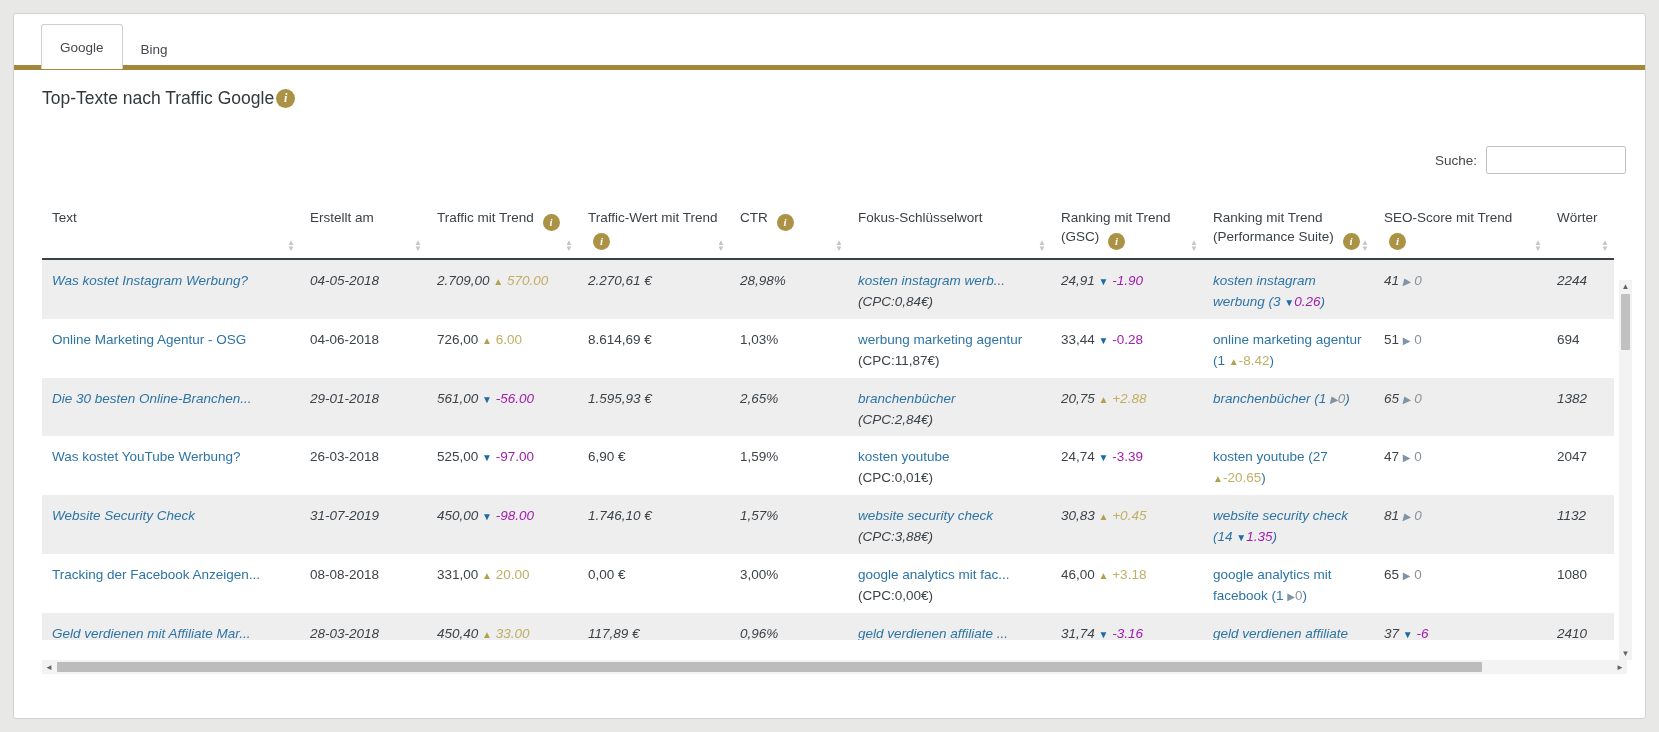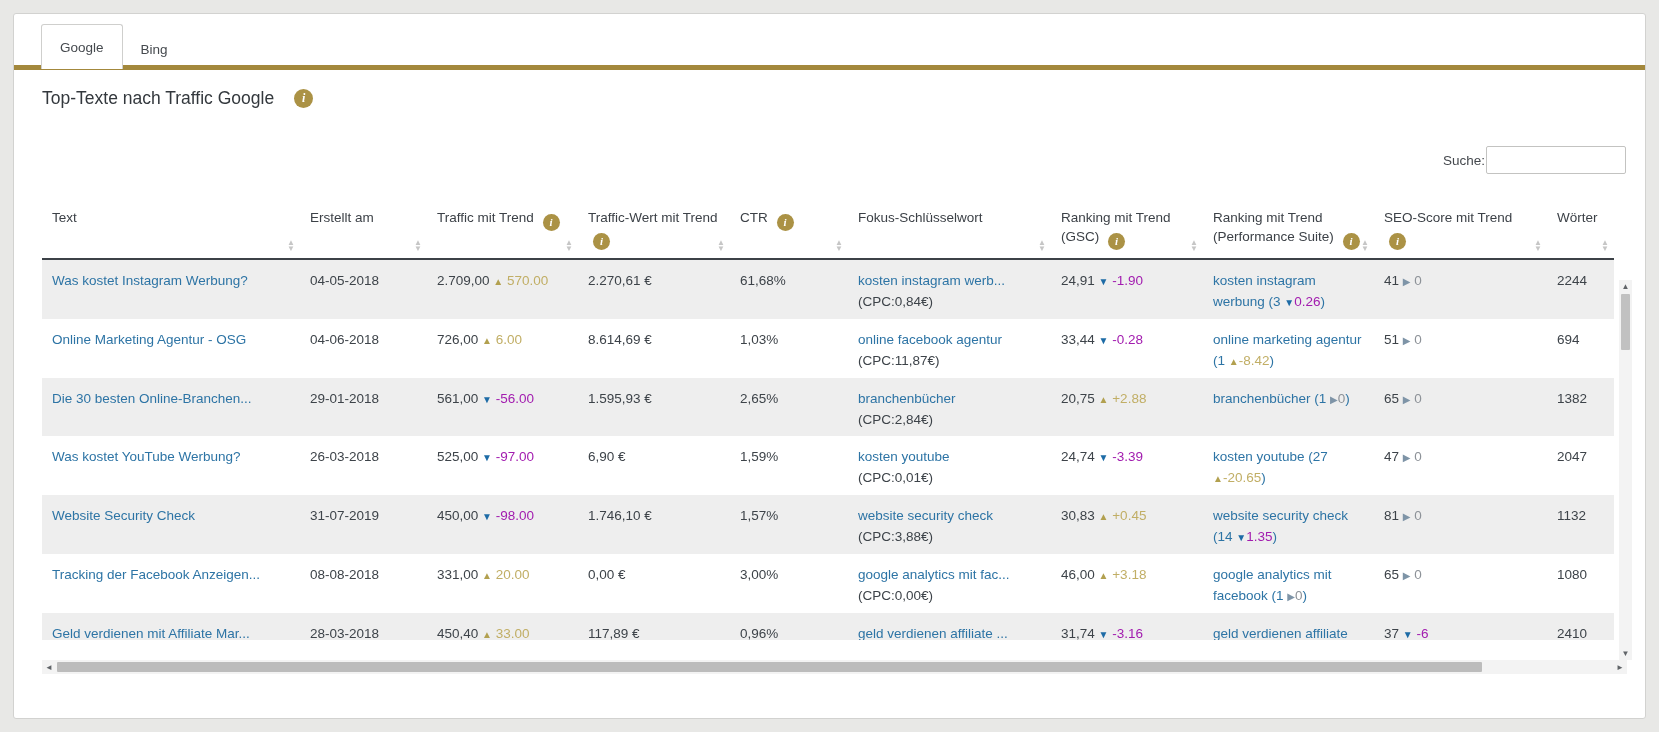--- a/index.html
+++ b/index.html
@@ -22,52 +22,52 @@
     position:relative;z-index:2;
     padding:0 18px;height:40px;display:flex;align-items:center;
     font-size:13.5px;color:#45494e;cursor:pointer;background:transparent;
     margin-bottom:-5px;
   }
   .tab.active{
     background:#fff;border:1px solid #cfcfcd;border-bottom:none;
     border-radius:3px 3px 0 0;height:44px;
   }
   
-  .title-row{position:absolute;top:74px;left:28px;display:flex;align-items:center;gap:20px;justify-content:space-between;}
+  .title-row{position:absolute;top:74px;left:28px;display:flex;align-items:center;gap:2px;justify-content:space-between;}
   .page-title{font-size:17.5px;color:#33383d;}
   .info-icon{
     display:inline-flex;width:19px;height:19px;border-radius:50%;
     background:#ab9245;color:#fff;align-items:center;justify-content:center;
     font-family:"Liberation Serif", serif;font-style:italic;font-weight:bold;
     font-size:12px;flex:0 0 auto;cursor:pointer;
   }
   .info-inline{display:inline-flex;width:17px;height:17px;font-size:11px;vertical-align:-4px;margin-left:5px;}
   
-  .search-row{position:absolute;top:132px;right:19px;display:flex;align-items:center;gap:1px;}
+  .search-row{position:absolute;top:132px;right:19px;display:flex;align-items:center;gap:9px;}
   .search-label{font-size:13.5px;color:#44484d;}
   .search-input{
     width:140px;height:28px;border:1px solid #c3c3c1;border-radius:2px;
     box-sizing:border-box;font-family:"Liberation Sans",sans-serif;font-size:13px;padding:0 6px;outline:none;
   }
   
   .table-zone{position:absolute;top:170px;left:28px;width:1572px;}
   table{border-collapse:collapse;table-layout:fixed;width:1572px;}
   th{
     text-align:left;vertical-align:top;font-weight:normal;
     font-size:13.5px;color:#3c4147;line-height:19px;
     padding:24px 10px 8px 10px;position:relative;
   }
   .header-table{border-bottom:2px solid #3c4147;}
   .sort-box{position:absolute;right:5px;bottom:6px;color:#c6c6c6;cursor:pointer;line-height:6px;text-align:center;}
   .sort-box div{font-size:8px;line-height:6px;}
   td{
     vertical-align:top;font-size:13.5px;line-height:21px;
     padding:10px 10px 6px 10px;box-sizing:border-box;
   }
-  tr.stripe td{background:#eeeeee;}
+  tr.stripe td{background:#eeeeee;font-style:italic;}
   .body-clip{height:380px;overflow:hidden;}
   tr.row{height:57px;}
   a.cell-link{color:#2d74a5;text-decoration:none;cursor:pointer;}
   .cpc{color:#3d4349;}
   .arrow{font-size:10px;}
   .tr-up .arrow{color:#b2a04f;}   .tr-up .tval{color:#c1ae65;}
   .tr-down .arrow{color:#1d6ba6;} .tr-down .tval{color:#a21caf;}
   .tr-right .arrow{color:#7e94a7;}.tr-right .tval{color:#8d9298;}
   .num{color:#3d4349;text-align:right;}
   
@@ -179,34 +179,34 @@
             <col style="width: 171px;">
             <col style="width: 173px;">
             <col style="width: 67px;">
           </colgroup>
         <tbody id="body-rows">
             <tr class="row stripe">
               <td><a class="cell-link">Was kostet Instagram Werbung?</a></td>
               <td><span class="num">04-05-2018</span></td>
               <td class="tr-up"><span class="num">2.709,00</span> <span class="arrow">▲</span> <span class="tval">570.00</span></td>
               <td><span class="num">2.270,61 €</span></td>
-              <td><span class="num">61,68%</span></td>
+              <td><span class="num">28,98%</span></td>
               <td><a class="cell-link">kosten instagram werb...</a><div class="cpc">(CPC:0,84€)</div></td>
               <td class="tr-down"><span class="num">24,91</span> <span class="arrow">▼</span> <span class="tval">-1.90</span></td>
               <td class="tr-down"><a class="cell-link">kosten instagram werbung (3 </a><span class="arrow">▼</span><span class="tval">0.26</span><a class="cell-link">)</a></td>
               <td class="tr-right"><span class="num">41</span> <span class="arrow">▶</span> <span class="tval">0</span></td>
               <td><span class="num">2244</span></td>
             </tr>
             <tr class="row">
               <td><a class="cell-link">Online Marketing Agentur - OSG</a></td>
               <td><span class="num">04-06-2018</span></td>
               <td class="tr-up"><span class="num">726,00</span> <span class="arrow">▲</span> <span class="tval">6.00</span></td>
               <td><span class="num">8.614,69 €</span></td>
               <td><span class="num">1,03%</span></td>
-              <td><a class="cell-link">online facebook agentur</a><div class="cpc">(CPC:11,87€)</div></td>
+              <td><a class="cell-link">werbung marketing agentur</a><div class="cpc">(CPC:11,87€)</div></td>
               <td class="tr-down"><span class="num">33,44</span> <span class="arrow">▼</span> <span class="tval">-0.28</span></td>
               <td class="tr-up"><a class="cell-link">online marketing agentur (1 </a><span class="arrow">▲</span><span class="tval">-8.42</span><a class="cell-link">)</a></td>
               <td class="tr-right"><span class="num">51</span> <span class="arrow">▶</span> <span class="tval">0</span></td>
               <td><span class="num">694</span></td>
             </tr>
             <tr class="row stripe">
               <td><a class="cell-link">Die 30 besten Online-Branchen...</a></td>
               <td><span class="num">29-01-2018</span></td>
               <td class="tr-down"><span class="num">561,00</span> <span class="arrow">▼</span> <span class="tval">-56.00</span></td>
               <td><span class="num">1.595,93 €</span></td>

